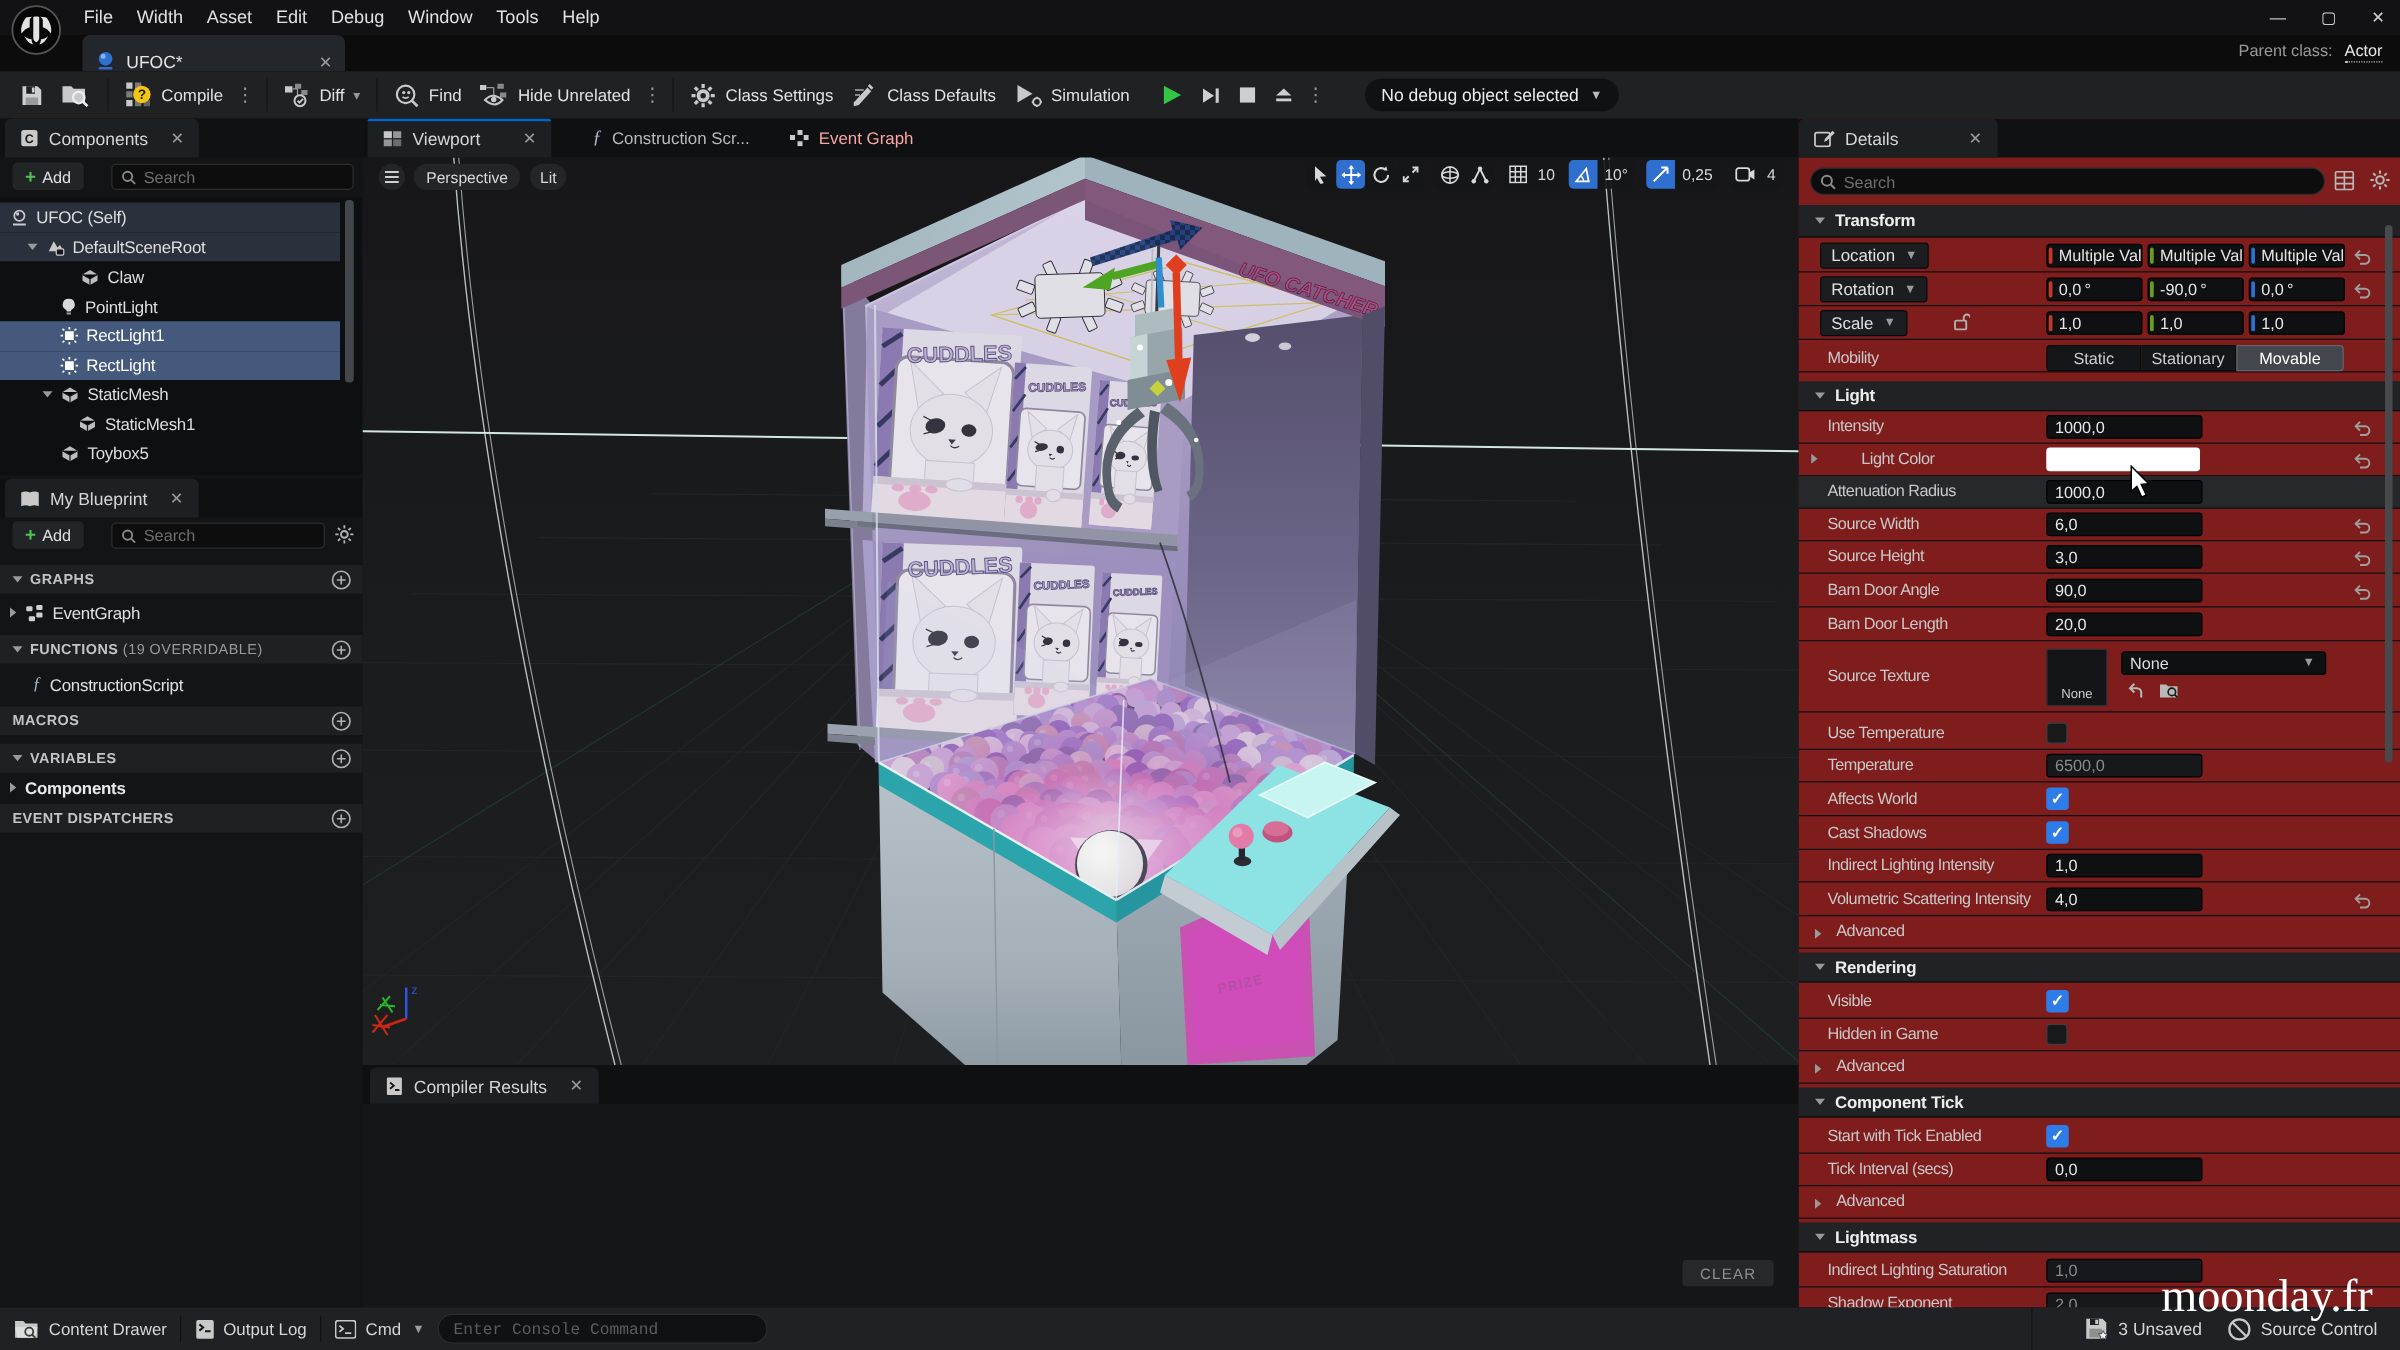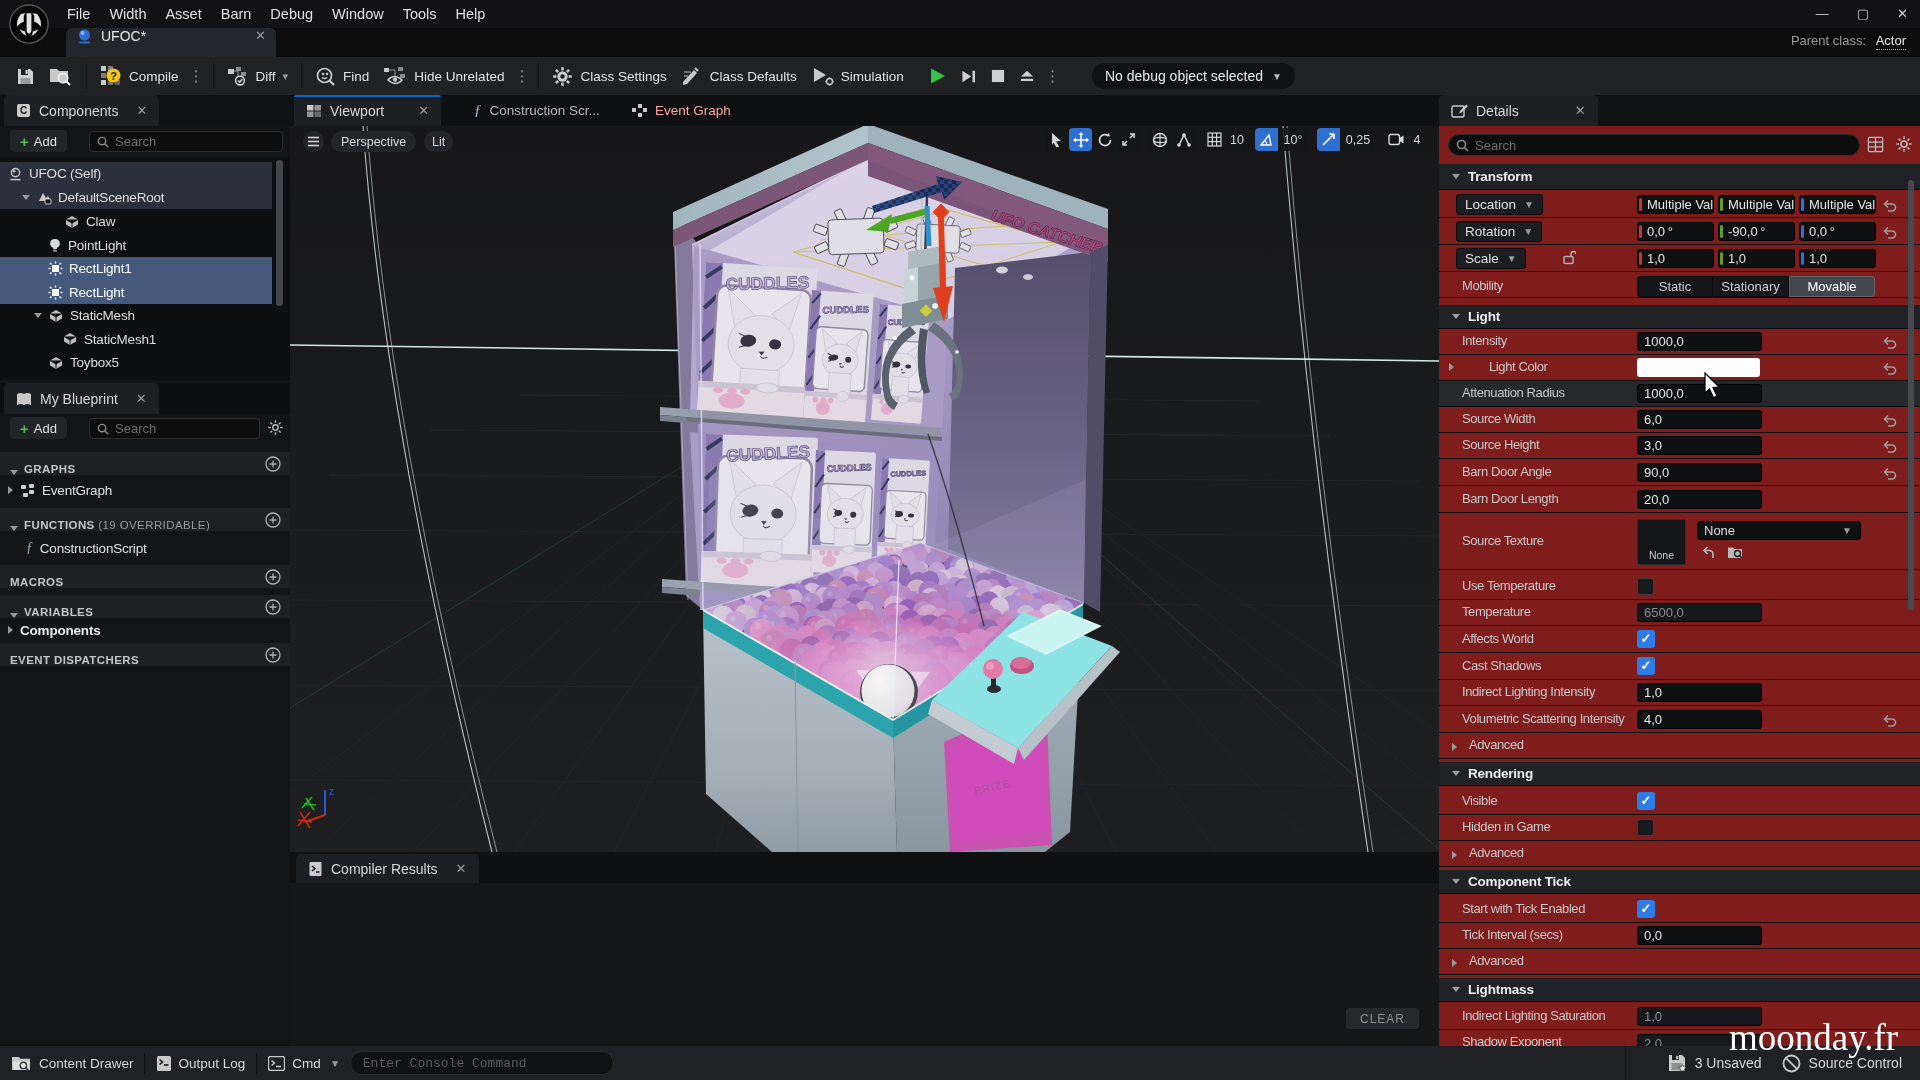--- a/index.html
+++ b/index.html
@@ -7,39 +7,39 @@
 svg{display:block}
 
 #titlebar{position:absolute;left:0;top:0;width:1920px;height:28px;background:#121214}
 #menus{position:absolute;left:67px;top:0;height:28px;display:flex;align-items:center;gap:19px;font-size:14.5px;color:#e0e0e0}
 #uelogo{position:absolute;left:8px;top:3px;z-index:30}
 #winbtns{position:absolute;right:12px;top:6px;display:flex;gap:28px;color:#cfcfcf;font-size:13px}
 #parentclass{position:absolute;right:14px;top:33px;font-size:13px;color:#9a9a9a;z-index:40}
 #parentclass b{color:#e8e8e8;font-weight:normal;border-bottom:1px dotted #bbb;padding-bottom:1px;margin-left:6px}
 
 #doctabs{position:absolute;left:0;top:28px;width:1920px;height:29px;background:#0c0c0d}
-.doctab{position:absolute;left:66px;top:0;width:210px;height:29px;background:#23262a;border-radius:6px 6px 0 0;display:flex;align-items:flex-start;padding:0 10px;gap:8px;font-size:14px;color:#e6e6e6}
+.doctab{position:absolute;left:66px;top:0;width:210px;height:29px;background:#23262a;border-radius:6px 6px 0 0;display:flex;align-items:flex-end;padding:0 10px;gap:8px;font-size:14px;color:#e6e6e6}
 .doctab .x{margin-left:auto;color:#9a9a9a;font-size:13px}
 
 #toolbar{position:absolute;left:0;top:57px;width:1920px;height:38px;background:#1f2123;display:flex;align-items:center;font-size:13.5px;color:#e2e2e2}
 #toolbar .sep{width:1px;height:26px;background:#141414;margin:0 6px}
 #toolbar .btn{display:flex;align-items:center;gap:7px;padding:0 7px;height:38px;white-space:nowrap;flex:none}
 #toolbar .dots{color:#9a9a9a;padding:0 3px;font-size:15px}
 .ptab{height:31px;display:flex;align-items:center;gap:8px;padding:0 12px;font-size:14px;color:#d6d6d6;background:#1d2023;border-radius:5px 5px 0 0;position:relative}
 .ptab .x{color:#9a9a9a;font-size:13px;margin-left:10px}
 .ptab.vp:before{content:"";position:absolute;left:0;top:0;right:0;height:2px;background:#0863c8;border-radius:5px 5px 0 0}
 .searchbox{background:#0d0d0e;border:1px solid #2b2d2f;border-radius:4px;height:21px;display:flex;align-items:center;padding:0 7px;gap:6px;color:#6f6f6f;font-size:13px}
 .addbtn{background:#222527;border-radius:4px;height:22px;display:flex;align-items:center;gap:5px;padding:0 10px;font-size:13px;color:#e0e0e0}
 .plus{color:#4fc14f;font-size:15px;font-weight:bold}
 
 
 #leftcol{position:absolute;left:0;top:95px;width:290px;height:951px;background:#131416}
 .lctabs{position:absolute;left:0;width:290px;height:31px;background:#101113}
 .treerow{position:absolute;left:0;width:272px;height:23.5px;display:flex;align-items:center;font-size:13.5px;color:#dedede;gap:6px}
-.shead{position:absolute;left:0;width:290px;height:23px;background:#1e2022;display:flex;align-items:flex-end;font-size:11.5px;font-weight:bold;color:#c4c4c4;letter-spacing:.4px;padding-left:10px}
+.shead{position:absolute;left:0;width:290px;height:23px;background:#1e2022;display:flex;align-items:center;font-size:11.5px;font-weight:bold;color:#c4c4c4;letter-spacing:.4px;padding-left:10px}
 .shead .oplus{position:absolute;right:9px;top:3.5px}
 .mbrow{position:absolute;left:0;width:290px;height:22px;display:flex;align-items:center;font-size:13.5px;color:#e0e0e0;gap:7px}
 .tri{width:0;height:0;border-left:5px solid #9a9a9a;border-top:4px solid transparent;border-bottom:4px solid transparent}
 .trid{width:0;height:0;border-top:5px solid #9a9a9a;border-left:4px solid transparent;border-right:4px solid transparent}
 
 
 #details{position:absolute;left:1439px;top:95px;width:481px;height:951px;background:#7f1d1d;overflow:hidden}
 .drow{position:absolute;left:0;width:481px;display:flex;align-items:center;border-bottom:1px solid #101113;font-size:13.5px;color:#c9c9c9}
 .dlabel,.dhead,.mbrow,.treerow{letter-spacing:-0.2px}
 .dlabel{position:absolute;left:23px;white-space:nowrap;font-size:13px;letter-spacing:-0.4px}
@@ -51,21 +51,21 @@
 .reset{position:absolute;left:443px;color:#9f9f9f;font-size:15px}
 .dpill{position:absolute;left:17px;height:21px;background:#1b1d20;border:1px solid #0a0a0a;border-radius:3px;display:flex;align-items:center;padding:0 8px;gap:8px;font-size:13.5px;color:#e0e0e0}
 .vpb{height:23px;min-width:23px;background:rgba(21,22,24,0.9);display:flex;align-items:center;justify-content:center;border-radius:4px}
 </style></head><body>
 
 <div id="titlebar">
  <div id="menus">
       <span>File</span>
       <span>Width</span>
       <span>Asset</span>
-      <span>Barn</span>
+      <span>Edit</span>
       <span>Debug</span>
       <span>Window</span>
       <span>Tools</span>
       <span>Help</span>
     </div>
 </div>
 <div id="uelogo">
 <svg width="42" height="42" viewBox="0 0 44 44">
       <circle cx="22" cy="22" r="20" fill="#050505" stroke="#555" stroke-width="1.5"></circle>
       <path d="M13.5 11.5 c-3.5 4.5-4.8 9.5-3.8 13.5 1.8-2.8 4-4.6 6.8-5.4 l0-5.6 c0-1.5 1-2.7 2.5-3.2 -2 .1-3.8.3-5.5.7z M30.5 11.5 c3.5 4.5 4.8 9.5 3.8 13.5 -1.8-2.8-4-4.6-6.8-5.4 l0-5.6 c0-1.5-1-2.7-2.5-3.2 2 .1 3.8.3 5.5.7z M19.5 11 l0 17.5 c0 1.8 1 3.2 2.5 3.8 1.5-.6 2.5-2 2.5-3.8 l0-17.5 c-1.6-.3-3.4-.3-5 0z M12 27 c1.6 3.8 4.4 6.4 7.5 7.2 -1-1.3-1.4-2.8-1.4-4.4 -2.4-.3-4.6-1.3-6.1-2.8z M32 27 c-1.6 3.8-4.4 6.4-7.5 7.2 1-1.3 1.4-2.8 1.4-4.4 2.4-.3 4.6-1.3 6.1-2.8z" fill="#e2e2e2"></path>

